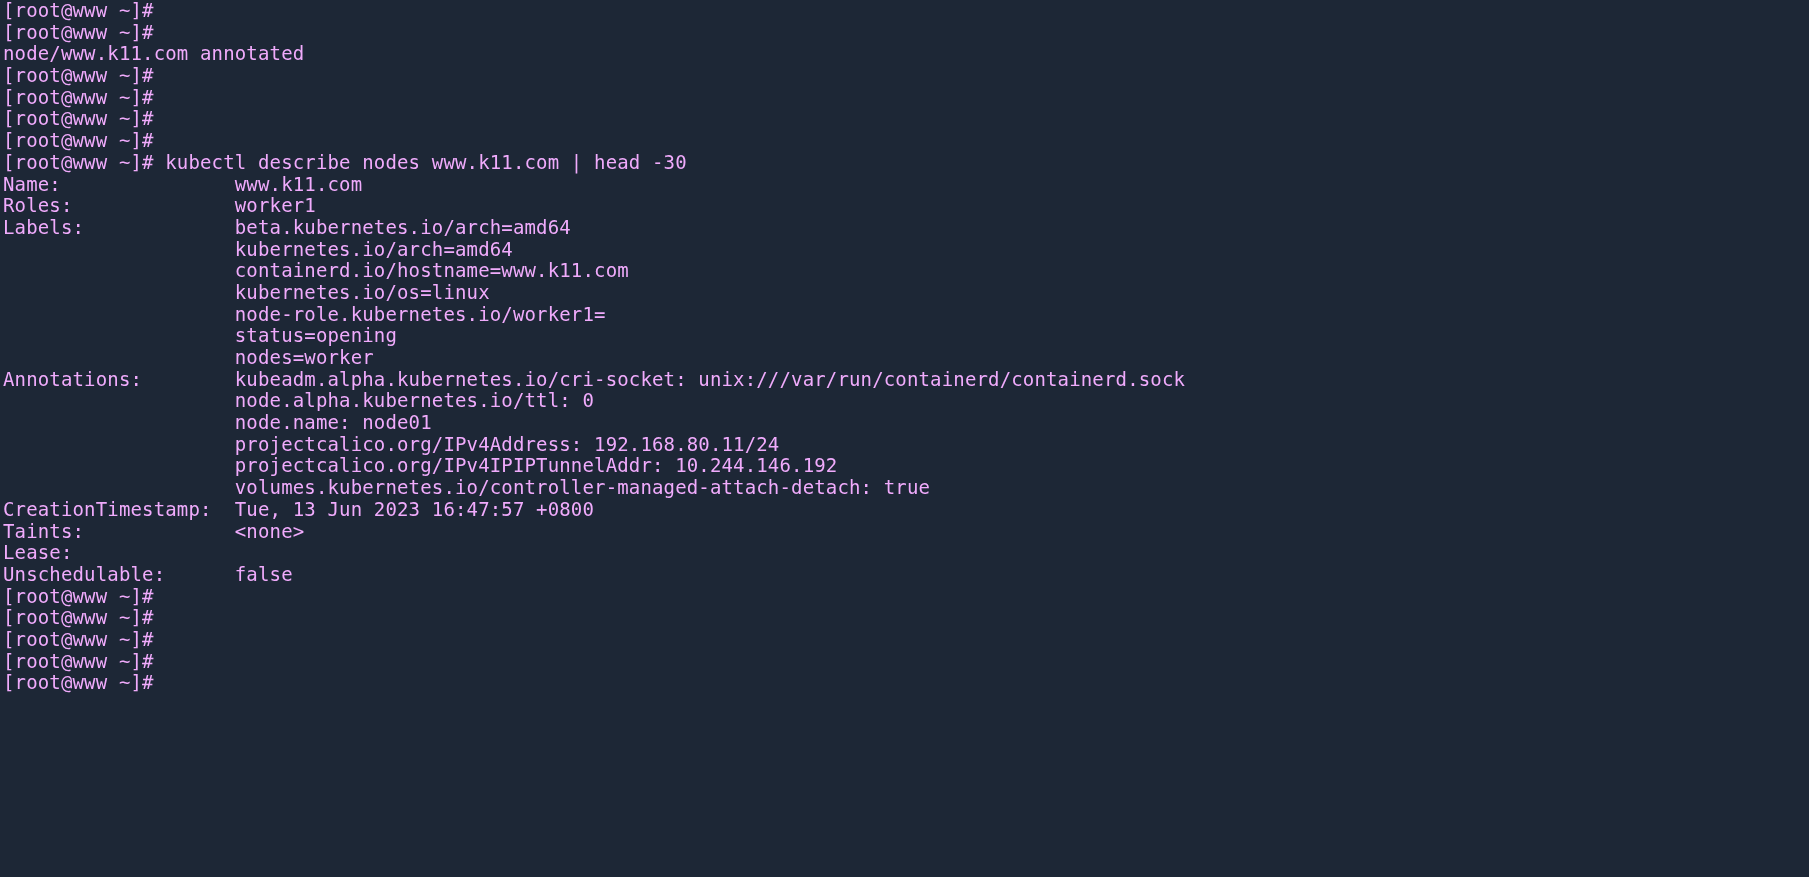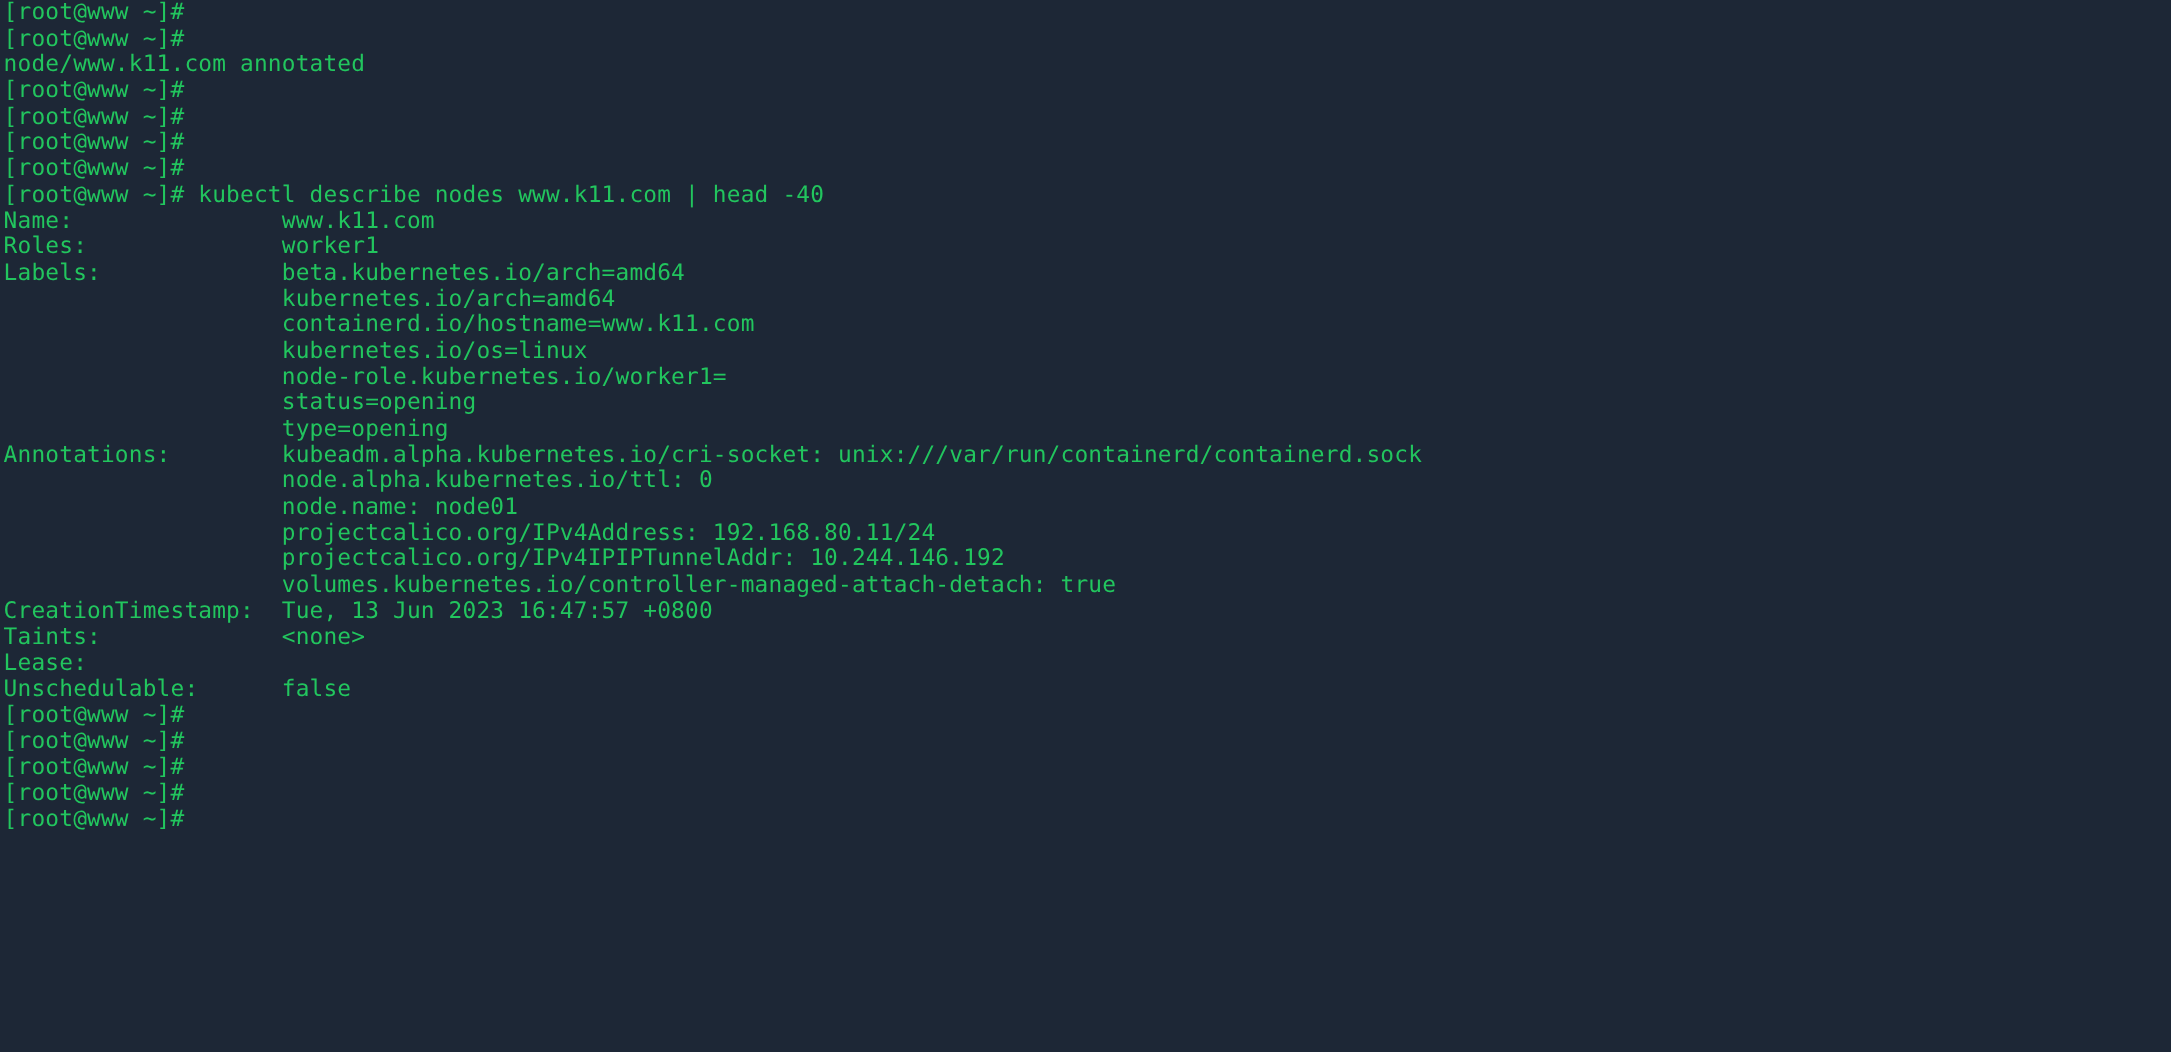--- a/index.html
+++ b/index.html
@@ -26,47 +26,47 @@
     color: #f2f2f2;
     letter-spacing: 0.15px;
     -webkit-font-smoothing: antialiased;
   }
   .line {
     white-space: pre;
     height: 21.7px;
     font-family: "DejaVu Sans Mono", "Liberation Mono", monospace;
     font-size: 19px;
     line-height: 21.7px;
-    color: #22c55e;
+    color: #f0abfc;
     margin: 0;
     padding: 0;
   }
 </style>
 </head>
 <body>
 
 <div id="terminal">
   <div id="terminal-output">
       <div class="line">[root@www ~]#</div>
       <div class="line">[root@www ~]#</div>
       <div class="line">node/www.k11.com annotated</div>
       <div class="line">[root@www ~]#</div>
       <div class="line">[root@www ~]#</div>
       <div class="line">[root@www ~]#</div>
       <div class="line">[root@www ~]#</div>
-      <div class="line">[root@www ~]# kubectl describe nodes www.k11.com | head -40</div>
+      <div class="line">[root@www ~]# kubectl describe nodes www.k11.com | head -30</div>
       <div class="line">Name:               www.k11.com</div>
       <div class="line">Roles:              worker1</div>
       <div class="line">Labels:             beta.kubernetes.io/arch=amd64</div>
       <div class="line">                    kubernetes.io/arch=amd64</div>
       <div class="line">                    containerd.io/hostname=www.k11.com</div>
       <div class="line">                    kubernetes.io/os=linux</div>
       <div class="line">                    node-role.kubernetes.io/worker1=</div>
       <div class="line">                    status=opening</div>
-      <div class="line">                    type=opening</div>
+      <div class="line">                    nodes=worker</div>
       <div class="line">Annotations:        kubeadm.alpha.kubernetes.io/cri-socket: unix:///var/run/containerd/containerd.sock</div>
       <div class="line">                    node.alpha.kubernetes.io/ttl: 0</div>
       <div class="line">                    node.name: node01</div>
       <div class="line">                    projectcalico.org/IPv4Address: 192.168.80.11/24</div>
       <div class="line">                    projectcalico.org/IPv4IPIPTunnelAddr: 10.244.146.192</div>
       <div class="line">                    volumes.kubernetes.io/controller-managed-attach-detach: true</div>
       <div class="line">CreationTimestamp:  Tue, 13 Jun 2023 16:47:57 +0800</div>
       <div class="line">Taints:             &lt;none&gt;</div>
       <div class="line">Lease:</div>
       <div class="line">Unschedulable:      false</div>

